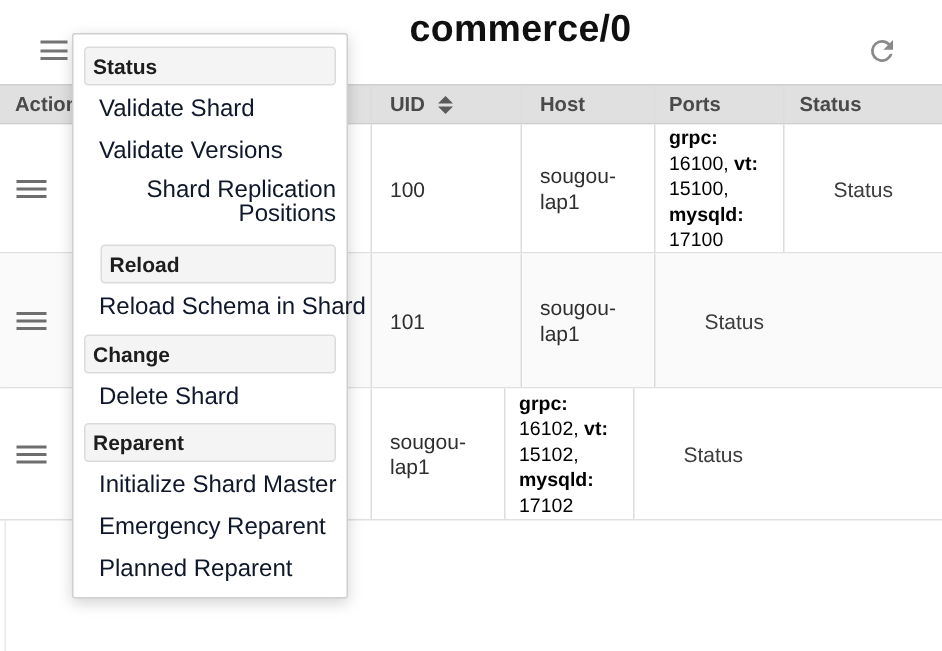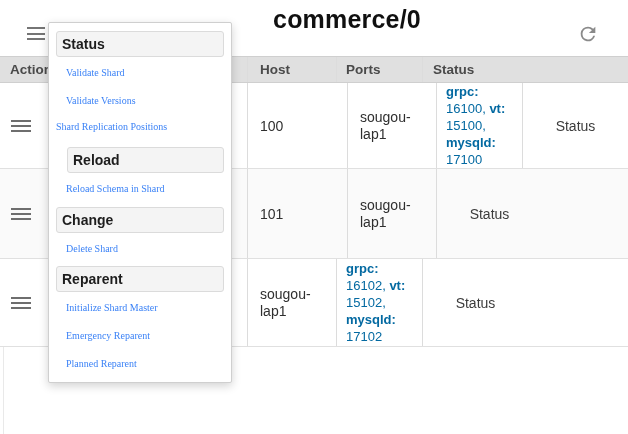--- a/index.html
+++ b/index.html
@@ -60,21 +60,21 @@
   .row-3{height:88px;}
 
   .row-menu-btn{
     width:20px;height:12px;margin-left:1px;
     display:flex;flex-direction:column;justify-content:space-between;cursor:pointer;
     background:none;border:none;padding:0;
   }
   .row-menu-btn .bar{height:2px;width:100%;background:#6e6e6e;}
 
   .host-text{line-height:17px;word-break:break-word;padding-right:10px;}
-  .ports-text{font-size:13px;line-height:17px;color:#0369a1;}
+  .ports-text{font-size:13px;line-height:17px;color:#000000;}
   .ports-text .pl{font-weight:bold;}
   .status-text{color:#3c3c3c;}
 
   
   .action-menu{
     position:absolute;left:48px;top:22px;width:184px;box-sizing:border-box;
     background:#fff;border:1px solid #cfcfcf;border-radius:2px;
     box-shadow:0 3px 10px rgba(0,0,0,0.18);
     padding:8px 7px 4px 7px;z-index:10;
   }
@@ -82,24 +82,24 @@
     box-sizing:border-box;height:26px;line-height:24px;
     background:#f4f4f4;border:1px solid #dbdbdb;border-radius:3px;
     font-size:14px;font-weight:bold;color:#1d1d1d;padding-left:5px;
     margin:0 0 2px 0;
   }
   .msh-reload{margin-top:8px;margin-left:11px;}
   .msh-change{margin-top:4px;}
   .msh-reparent{margin-top:3px;}
   .menu-item{
     height:28px;line-height:28px;padding-left:10px;
-    font-size:10px;color:#3b82f6;cursor:pointer;white-space:nowrap;font-family:Liberation Serif, serif;
+    font-size:16px;color:#0f172a;cursor:pointer;white-space:nowrap;
   }
   .menu-item-multiline{
-    height:auto;line-height:16px;padding:4px 0;text-align:left;white-space:normal;
+    height:auto;line-height:16px;padding:4px 0;text-align:right;white-space:normal;
   }
 </style>
 </head>
 <body>
 
 <div class="page">
   <div class="left-edge"></div>
 
   <div class="topbar">
     <button class="menu-trigger" aria-label="shard actions">
@@ -113,20 +113,27 @@
         <path d="M17.65 6.35A7.95 7.95 0 0 0 12 4a8 8 0 1 0 7.73 10h-2.08A6 6 0 1 1 12 6c1.66 0 3.14.69 4.22 1.78L13 11h7V4l-2.35 2.35z"></path>
       </svg>
     </button>
   </div>
 
   <div class="table">
     <div class="trow thead">
       <div class="cell c-actions">
         <span>Actions</span>
       </div>
+      <div class="cell c-uid">
+        <span>UID</span>
+        <span class="sort-icon">
+          <span class="up"></span>
+            <span class="dn"></span>
+        </span>
+      </div>
       <div class="cell c-host">
         <span>Host</span>
       </div>
       <div class="cell c-ports">
         <span>Ports</span>
       </div>
       <div class="cell c-status">
         <span>Status</span>
       </div>
     </div>

